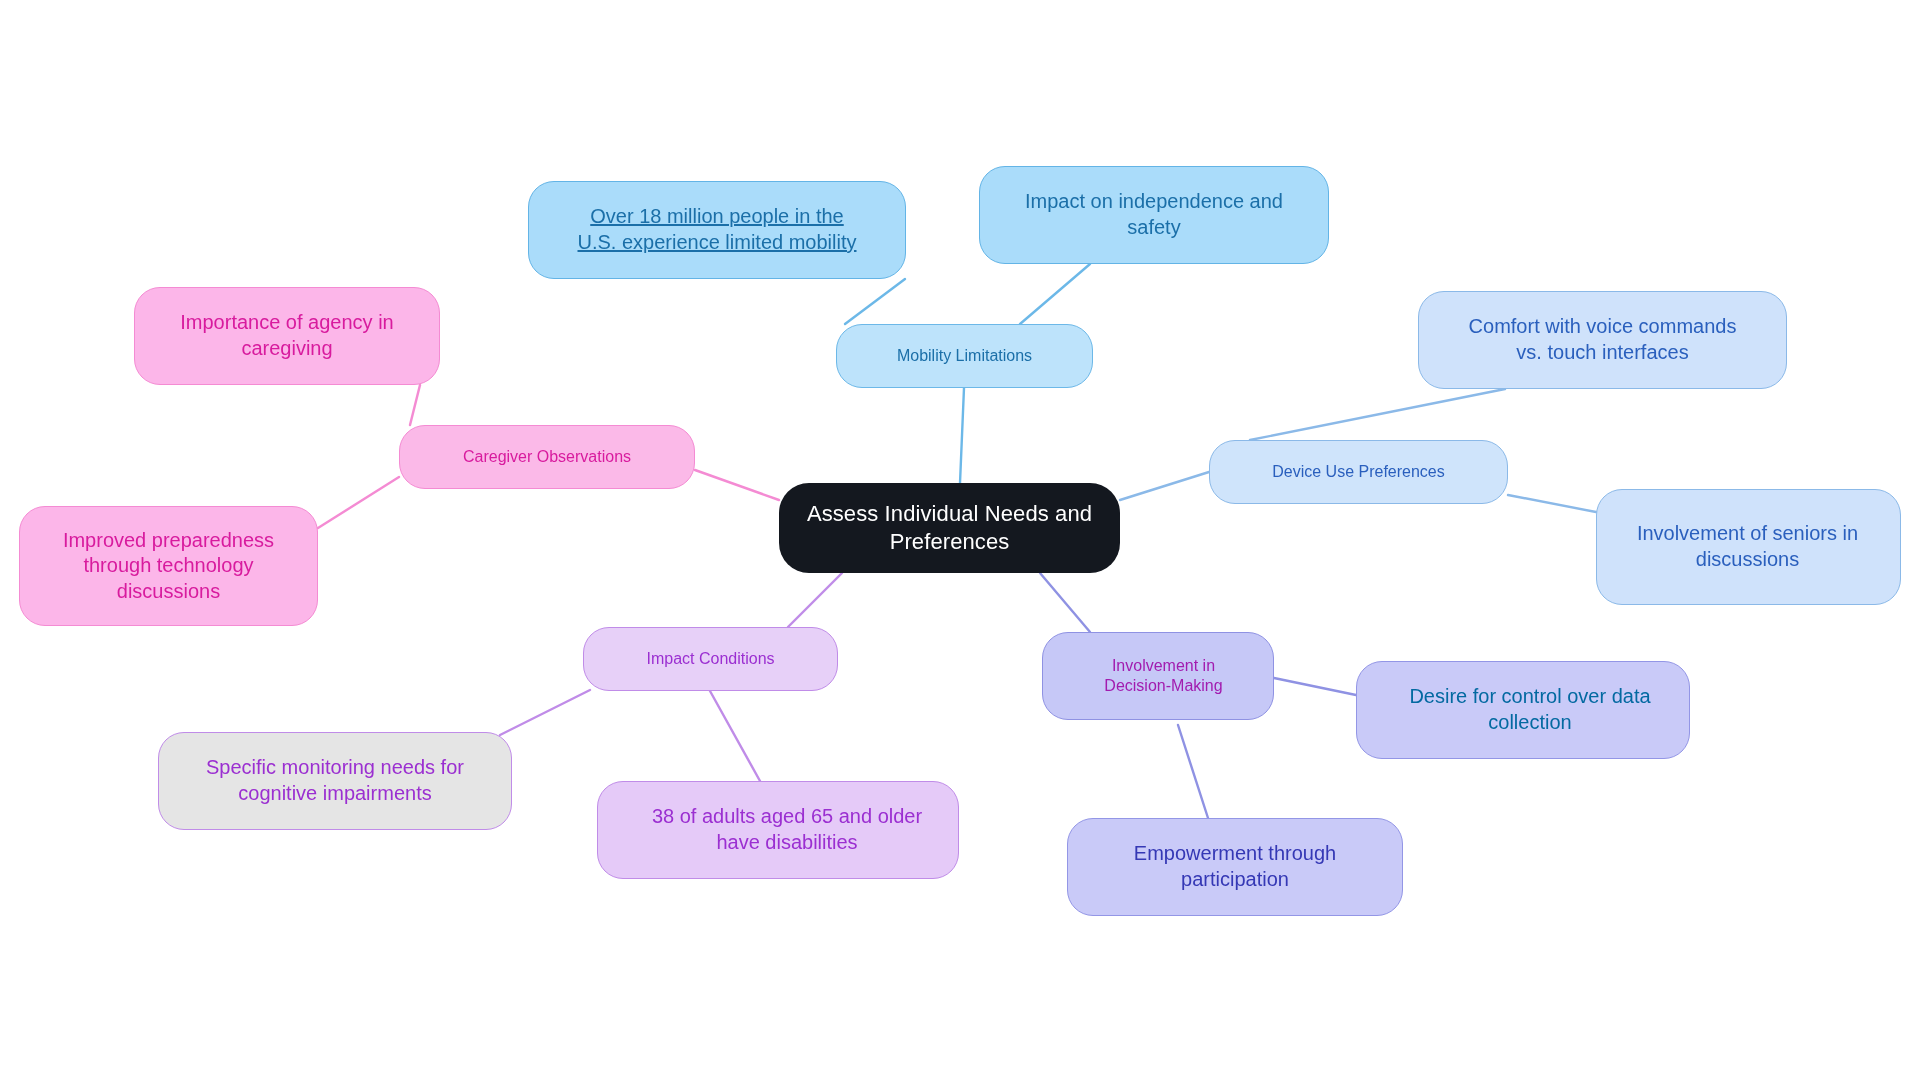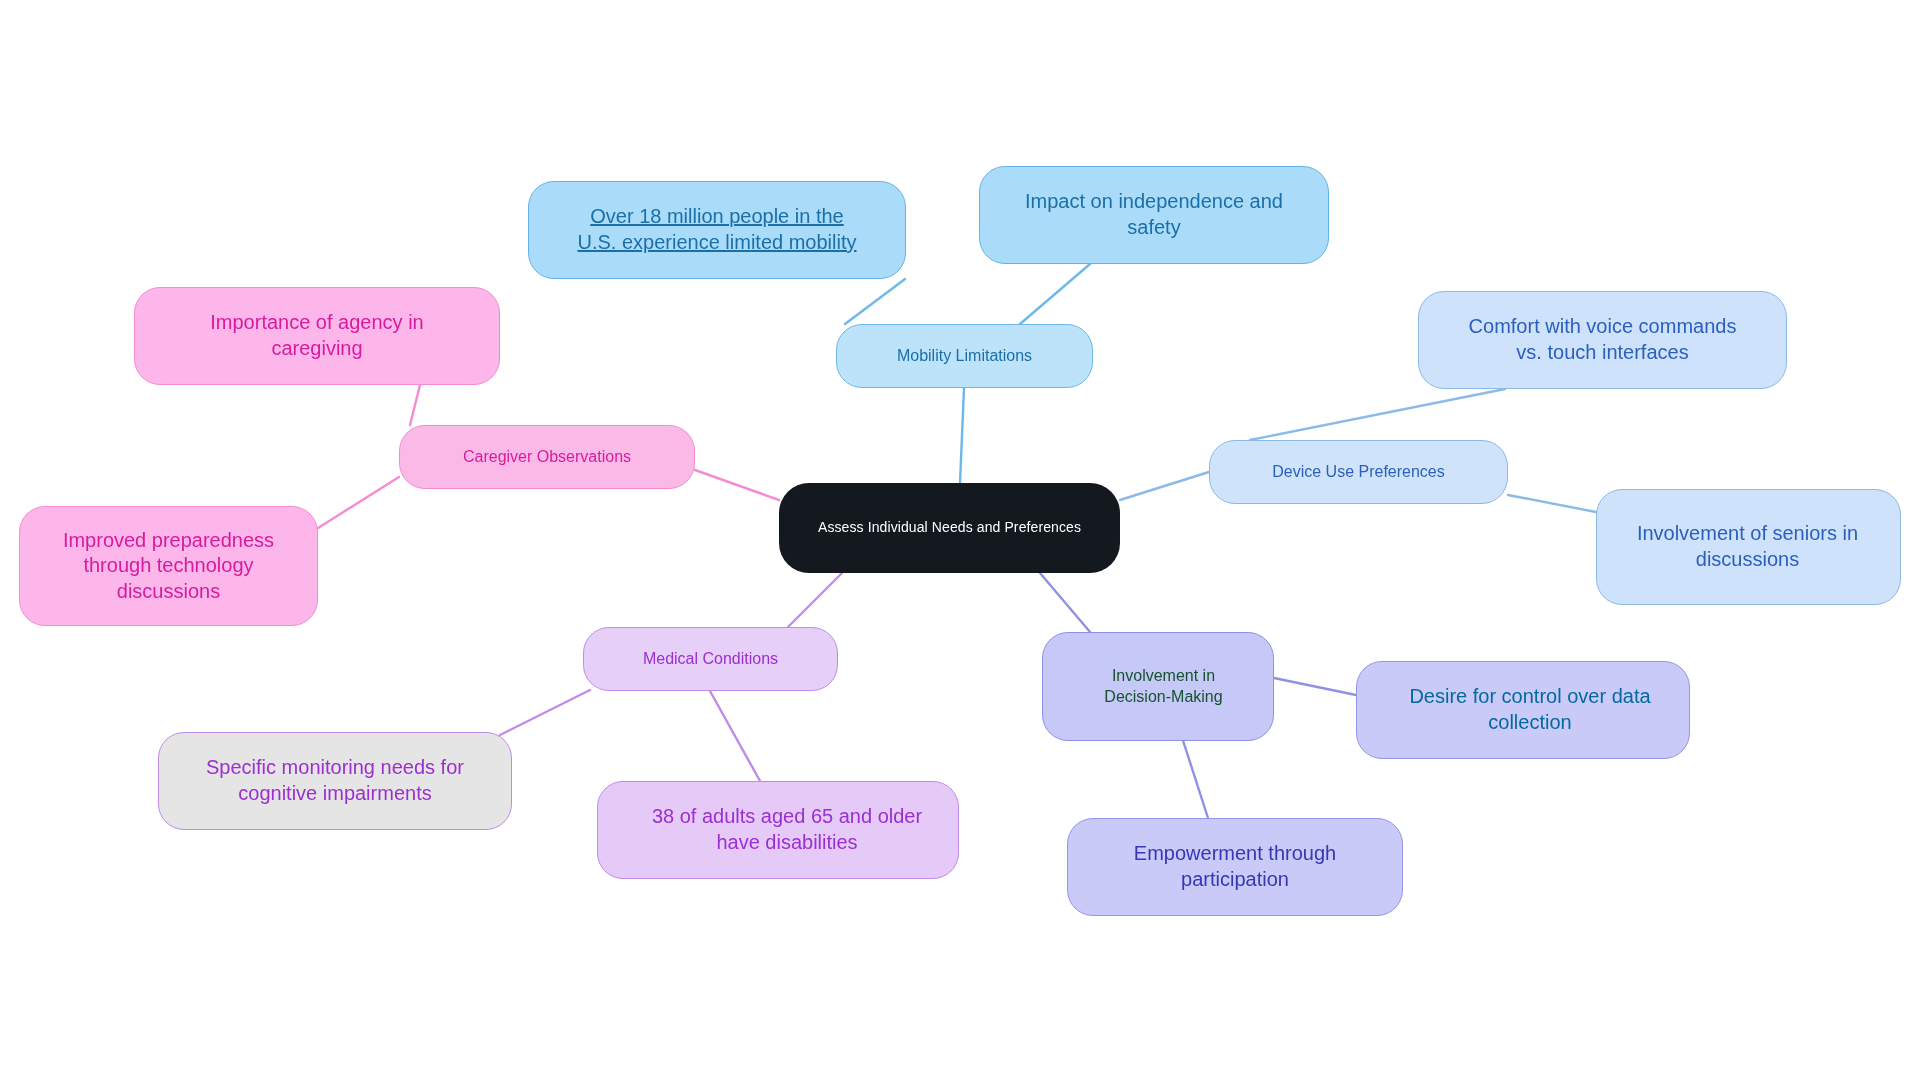--- a/index.html
+++ b/index.html
@@ -40,21 +40,21 @@
     border-style: solid;
     border-width: 1.6px;
     line-height: 1.28;
     padding: 6px 14px;
     white-space: pre-line;
   }
   .node.root {
     border-radius: 30px;
     border-width: 0;
     color: #ffffff;
-    font-size: 14px;
+    font-size: 22px;
     letter-spacing: 0.1px;
   }
   .node.branch {
     font-size: 16px;
   }
   .node.leaf {
     font-size: 20px;
   }
 </style>
 </head>
@@ -83,31 +83,31 @@
       <div class="node branch" style="left: 836px; top: 324px; width: 257px; height: 64px; background: rgb(189, 227, 251); border-color: rgb(108, 184, 232); color: rgb(27, 111, 168);">Mobility Limitations</div>
       <div class="node leaf" style="left: 528px; top: 181px; width: 378px; height: 98px; background: rgb(170, 220, 250); border-color: rgb(99, 180, 230); color: rgb(27, 111, 168); text-decoration: underline;">Over 18 million people in the
 U.S. experience limited mobility</div>
       <div class="node leaf" style="left: 979px; top: 166px; width: 350px; height: 98px; background: rgb(170, 220, 250); border-color: rgb(99, 180, 230); color: rgb(27, 111, 168);">Impact on independence and
 safety</div>
       <div class="node branch" style="left: 1209px; top: 440px; width: 299px; height: 64px; background: rgb(207, 228, 251); border-color: rgb(139, 185, 232); color: rgb(42, 95, 189);">Device Use Preferences</div>
       <div class="node leaf" style="left: 1418px; top: 291px; width: 369px; height: 98px; background: rgb(207, 226, 251); border-color: rgb(139, 185, 232); color: rgb(42, 95, 189);">Comfort with voice commands
 vs. touch interfaces</div>
       <div class="node leaf" style="left: 1596px; top: 489px; width: 305px; height: 116px; background: rgb(207, 226, 251); border-color: rgb(139, 185, 232); color: rgb(42, 95, 189); padding-left: 12px;">Involvement of seniors in
 discussions</div>
-      <div class="node branch" style="left: 1042px; top: 632px; width: 232px; height: 109px; background: rgb(198, 200, 247); border-color: rgb(143, 146, 227); color: #14532d; padding-left: 25px;">Involvement in
+      <div class="node branch" style="left: 1042px; top: 632px; width: 232px; height: 88px; background: rgb(198, 200, 247); border-color: rgb(143, 146, 227); color: #a21caf; padding-left: 25px;">Involvement in
 Decision-Making</div>
-      <div class="node branch" style="left: 583px; top: 627px; width: 255px; height: 64px; background: rgb(231, 208, 248); border-color: rgb(192, 140, 232); color: rgb(155, 47, 209);">Medical Conditions</div>
+      <div class="node branch" style="left: 583px; top: 627px; width: 255px; height: 64px; background: rgb(231, 208, 248); border-color: rgb(192, 140, 232); color: rgb(155, 47, 209);">Impact Conditions</div>
       <div class="node branch" style="left: 399px; top: 425px; width: 296px; height: 64px; background: rgb(251, 185, 232); border-color: rgb(244, 139, 211); color: rgb(216, 27, 158);">Caregiver Observations</div>
       <div class="node leaf" style="left: 1356px; top: 661px; width: 334px; height: 98px; background: rgb(201, 202, 248); border-color: rgb(147, 150, 230); color: #0369a1; padding-left: 28px;">Desire for control over data
 collection</div>
       <div class="node leaf" style="left: 1067px; top: 818px; width: 336px; height: 98px; background: rgb(201, 202, 248); border-color: rgb(147, 150, 230); color: rgb(53, 56, 181);">Empowerment through
 participation</div>
       <div class="node leaf" style="left: 158px; top: 732px; width: 354px; height: 98px; background: #e5e5e5; border-color: rgb(192, 140, 232); color: rgb(155, 47, 209);">Specific monitoring needs for
 cognitive impairments</div>
       <div class="node leaf" style="left: 597px; top: 781px; width: 362px; height: 98px; background: rgb(229, 202, 248); border-color: rgb(192, 140, 232); color: rgb(155, 47, 209); padding-left: 32px;">38 of adults aged 65 and older
 have disabilities</div>
-      <div class="node leaf" style="left: 134px; top: 287px; width: 366px; height: 98px; background: rgb(252, 182, 233); border-color: rgb(244, 139, 211); color: rgb(216, 27, 158);">Importance of agency in
+      <div class="node leaf" style="left: 134px; top: 287px; width: 306px; height: 98px; background: rgb(252, 182, 233); border-color: rgb(244, 139, 211); color: rgb(216, 27, 158);">Importance of agency in
 caregiving</div>
       <div class="node leaf" style="left: 19px; top: 506px; width: 299px; height: 120px; background: rgb(252, 182, 233); border-color: rgb(244, 139, 211); color: rgb(216, 27, 158);">Improved preparedness
 through technology
 discussions</div>
     </div>
 </div>
 
 </body></html>

